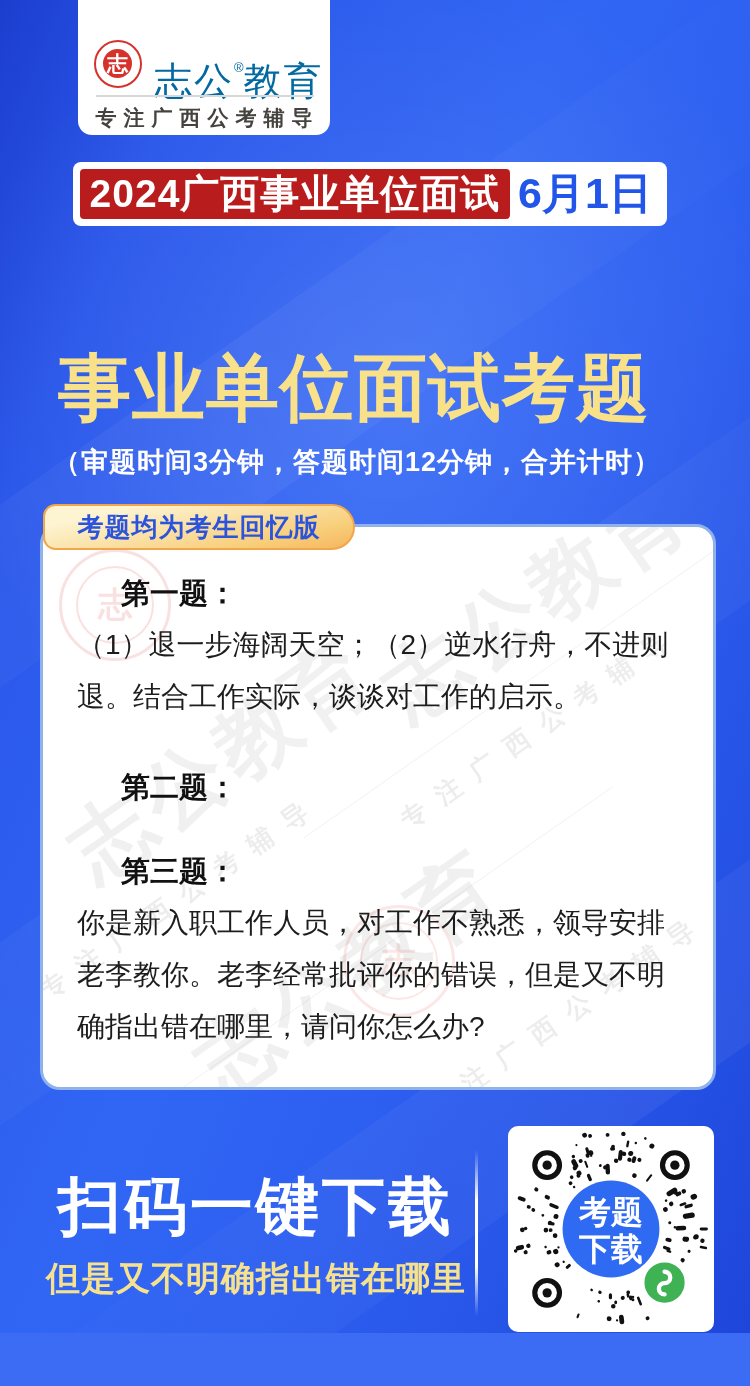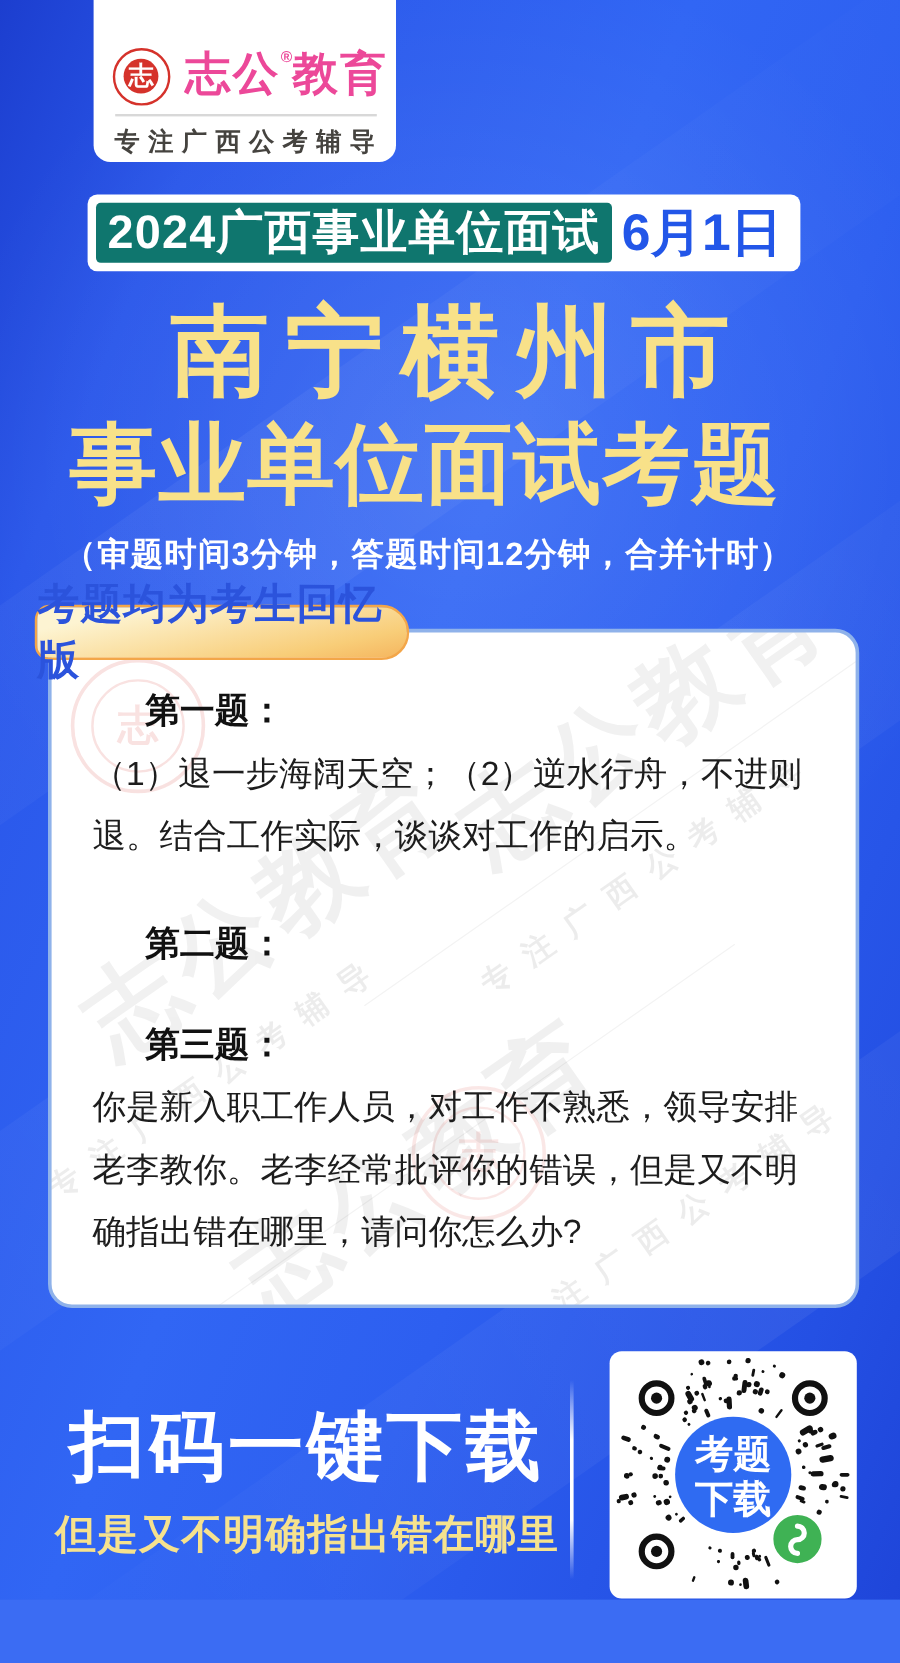--- a/index.html
+++ b/index.html
@@ -22,49 +22,49 @@
   .beam.b2{left:-120px;top:960px;opacity:.8;}
   .beam.b3{left:-520px;top:360px;opacity:.7;}
 
   
   .logo-plate{position:absolute;left:78px;top:0;width:252px;height:135px;background:#fff;
     border-radius:0 0 14px 14px;z-index:5;}
   .seal{position:absolute;left:16px;top:40px;width:48px;height:48px;border:2.5px solid #d5322b;
     border-radius:50%;box-sizing:border-box;}
   .seal-core{position:absolute;left:7px;top:7px;width:29px;height:29px;border-radius:50%;
     background:#d5322b;color:#fff;font-weight:800;font-size:21px;line-height:29px;text-align:center;}
-  .brand-line{position:absolute;left:76px;top:26px;width:170px;white-space:nowrap;
-    color:#ec4899;font-weight:700;font-size:38px;letter-spacing:2px;line-height:44px;}
+  .brand-line{position:absolute;left:76px;top:46px;width:170px;white-space:nowrap;
+    color:#0369a1;font-weight:400;font-size:38px;letter-spacing:2px;line-height:44px;}
   .brand-reg{font-size:13px;vertical-align:22px;letter-spacing:0;}
   .logo-divider{position:absolute;left:18px;right:16px;top:95px;height:2px;background:#d8d8d8;}
   .logo-tagline{position:absolute;left:0;right:0;top:104px;text-align:center;
     color:#45433f;font-size:21px;font-weight:600;letter-spacing:7px;text-indent:7px;}
 
   
   .banner{position:absolute;left:73px;top:162px;width:594px;height:64px;background:#fff;
     border-radius:8px;display:flex;align-items:stretch;padding:7px;box-sizing:border-box;z-index:4;}
-  .banner-left{flex:1;background:#0f766e;border-radius:4px;display:flex;align-items:center;
+  .banner-left{flex:1;background:#b91c1c;border-radius:4px;display:flex;align-items:center;
     justify-content:center;color:#fff;font-weight:800;font-size:39px;letter-spacing:1px;white-space:nowrap;}
   .banner-date{width:150px;display:flex;align-items:center;justify-content:center;
     color:#2256e8;font-weight:800;font-size:43px;white-space:nowrap;}
 
   
   .title-1{position:absolute;left:0;width:750px;top:246px;text-align:center;color:#F8E189;
     font-size:82px;font-weight:800;letter-spacing:14px;text-indent:14px;line-height:96px;z-index:3;}
   .title-2{position:absolute;left:0;width:708px;top:342px;text-align:center;color:#F8E189;
     font-size:73px;font-weight:800;letter-spacing:1px;line-height:92px;z-index:3;}
   .subtitle{position:absolute;left:0;width:714px;top:444px;text-align:center;color:#ffffff;
     font-size:27px;font-weight:600;letter-spacing:1px;z-index:3;}
 
   
-  .badge{position:absolute;left:29px;top:504px;width:312px;height:46px;z-index:6;
+  .badge{position:absolute;left:43px;top:504px;width:312px;height:46px;z-index:6;
     background:linear-gradient(168deg,#fdf4d2 18%,#f8cd78 78%,#f5b55e 100%);
     border:2px solid #f3a649;border-radius:14px 26px 26px 14px;box-sizing:border-box;
     display:flex;align-items:center;justify-content:center;
-    color:#2b53dc;font-weight:800;font-size:35px;letter-spacing:1px;}
+    color:#2b53dc;font-weight:800;font-size:26px;letter-spacing:1px;}
 
   
   .card{position:absolute;left:40px;top:524px;width:676px;height:566px;background:#fff;
     border:3px solid #8fb2ea;border-radius:20px;box-sizing:border-box;z-index:4;overflow:hidden;}
   .card-inner{position:absolute;inset:0;padding:46px 34px 0 34px;z-index:2;}
   .q-label{font-size:29px;font-weight:700;color:#111;line-height:40px;margin-left:44px;}
   .q-text{font-size:28px;color:#1d1d1d;line-height:52px;margin-top:6px;}
   .q-block{margin-bottom:44px;}
 
   
@@ -108,21 +108,20 @@
     <div class="brand-line"><span>志公</span><span class="brand-reg">®</span><span>教育</span></div>
     <div class="logo-divider"></div>
     <div class="logo-tagline">专注广西公考辅导</div>
   </div>
 
   <div class="banner">
     <div class="banner-left">2024广西事业单位面试</div>
     <div class="banner-date">6月1日</div>
   </div>
 
-  <div class="title-1">南宁横州市</div>
   <div class="title-2">事业单位面试考题</div>
   <div class="subtitle">（审题时间3分钟，答题时间12分钟，合并计时）</div>
 
   <div class="badge">考题均为考生回忆版</div>
 
   <div class="card">
     <div class="wm-layer">
       <div class="wm-seal" style="left:16px;top:22px;">
           <span>志</span>
         </div>

